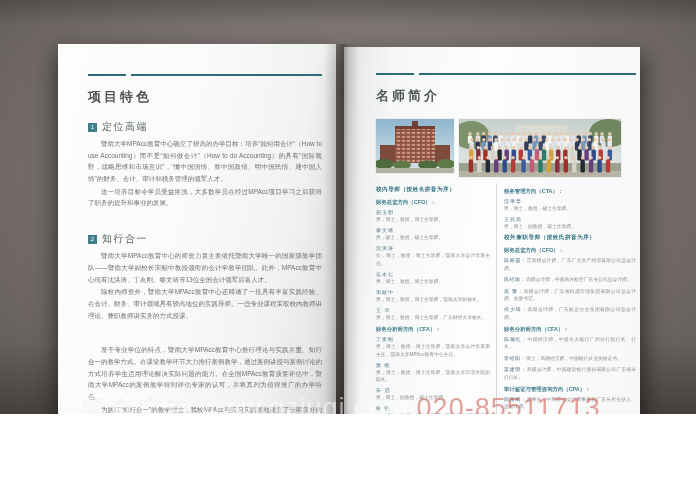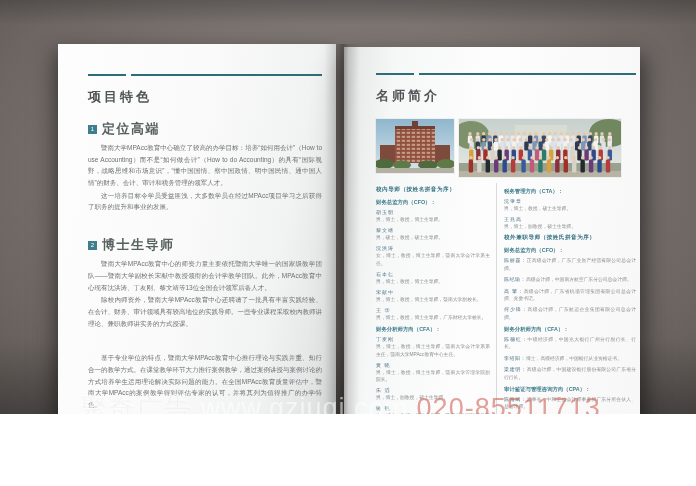--- a/index.html
+++ b/index.html
@@ -23,21 +23,21 @@
   .rule{display:flex;gap:5px;align-items:center;margin-bottom:12px;}
   .rule i{display:block;height:2px;background:#2c6d79;}
   .rule .short{width:38px;}
   .rule .long{flex:1;}
   .page-title{font-size:13px;color:#4f5456;letter-spacing:3px;font-weight:bold;margin:0 0 14px 0;}
   
   .feature-section{margin-bottom:23px;}
   .sec-head{display:flex;align-items:center;margin-bottom:4px;}
   .badge{display:inline-block;width:9px;height:9px;background:#3f7e8d;color:#ffffff;
     font-size:6px;line-height:9px;text-align:center;margin-right:5px;flex:0 0 auto;}
-  .sec-title{font-size:13px;color:#55605f;letter-spacing:1.5px;font-weight:bold;text-align:center;}
+  .sec-title{font-size:10px;color:#55605f;letter-spacing:1.5px;font-weight:normal;text-align:center;}
   .para{font-size:6.5px;line-height:1.8;color:#6e7173;text-align:justify;text-indent:2em;margin:0 0 1px 0;}
   
   .photos{display:flex;gap:5px;align-items:flex-start;margin:2px 0 6px 0;}
   .photo{display:block;flex:0 0 auto;box-shadow:0 0 0 1px rgba(0,0,0,0.04);}
   .cols{display:flex;align-items:stretch;}
   .col{box-sizing:border-box;}
   .col-a{width:114px;}
   .col-b{flex:1;padding-left:7px;}
   .divider{width:1px;background:#d9dbdb;margin-left:6px;}
   .group-title{font-size:5.6px;font-weight:bold;color:#2f6f7e;letter-spacing:0.5px;margin:3px 0 3px 0;}
@@ -72,21 +72,21 @@
             <div class="sec-head">
               <span class="badge">1</span>
               <span class="sec-title">定位高端</span>
             </div>
             <p class="para">暨南大学MPAcc教育中心确立了较高的办学目标：培养“如何用会计”（How to use Accounting）而不是“如何做会计”（How to do Accounting）的具有“国际视野，战略思维和市场意识”，“懂中国国情、察中国政情、明中国民情、通中国人情”的财务、会计、审计和税务管理的领军人才。</p>
             <p class="para">这一培养目标令学员受益匪浅，大多数学员在经过MPAcc项目学习之后获得了职务的提升和事业的发展。</p>
           </div>
           <div class="feature-section">
             <div class="sec-head">
               <span class="badge">2</span>
-              <span class="sec-title">博士生导师</span>
+              <span class="sec-title">知行合一</span>
             </div>
             <p class="para">暨南大学MPAcc教育中心的师资力量主要依托暨南大学唯一的国家级教学团队——暨南大学副校长宋献中教授领衔的会计学教学团队。此外，MPAcc教育中心现有沈洪涛、丁友刚、黎文靖等13位全国会计领军后备人才。</p>
             <p class="para">除校内师资外，暨南大学MPAcc教育中心还聘请了一批具有丰富实践经验、在会计、财务、审计领域具有较高地位的实践导师。一些专业课程采取校内教师讲理论、兼职教师讲实务的方式授课。</p>
           </div>
           <div class="feature-section">
             <p class="para">基于专业学位的特点，暨南大学MPAcc教育中心推行理论与实践并重、知行合一的教学方式。在课堂教学环节大力推行案例教学，通过案例讲授与案例讨论的方式培养学生运用理论解决实际问题的能力。在全国MPAcc教育质量评估中，暨南大学MPAcc的案例教学得到评估专家的认可，并将其列为值得推广的办学特色。</p>
             <p class="para">为践行“知行合一”的教学理念，我校MPAcc与实习实践基地建立了长期良好的合作关系，除选派学生进行实习实践外，还通过开展校企横向课题研究的形式，由学校师生和实习实践基地单位人员共同组成课题组，研究解决现实问题。</p>
           </div>
         </div>
     </div>

